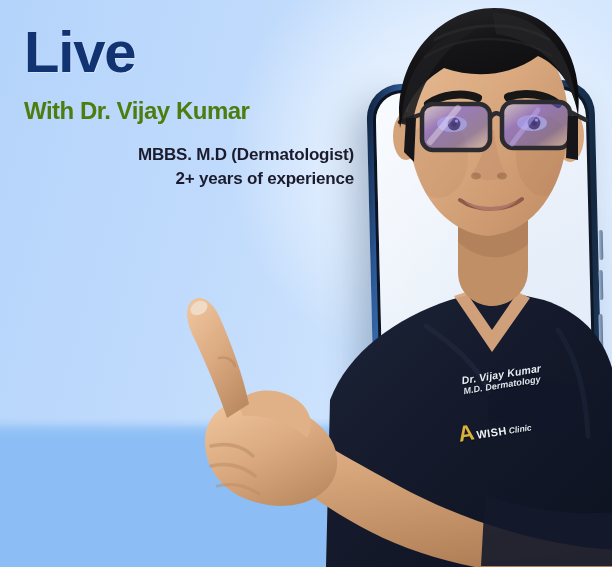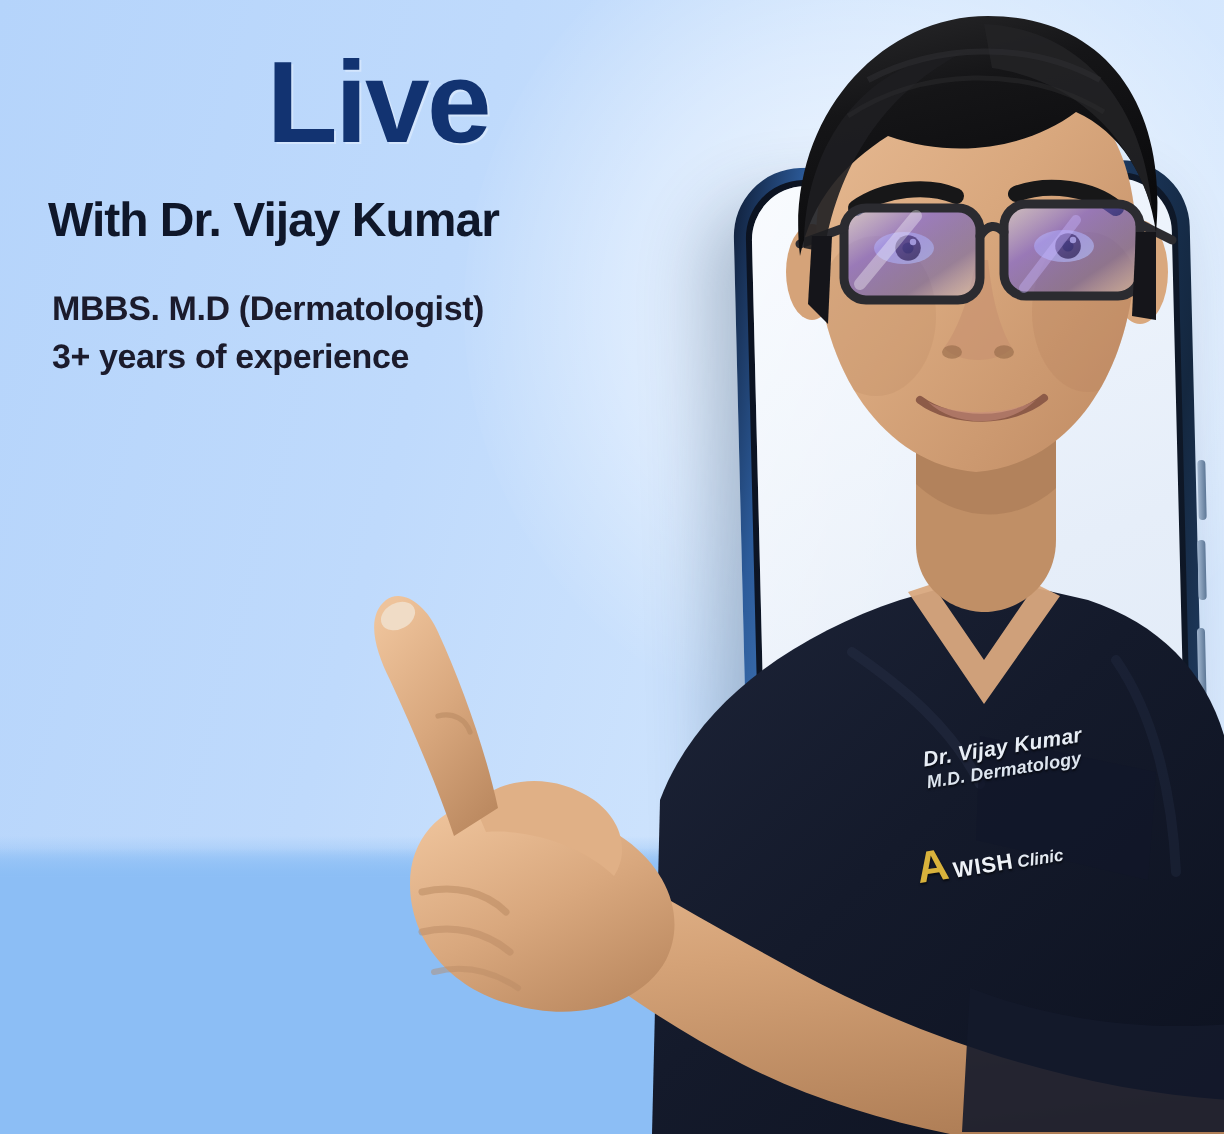--- a/index.html
+++ b/index.html
@@ -58,41 +58,40 @@
     z-index: 40;
   }
   .headline {
     margin: 0;
     font-size: 58px;
     line-height: 0.97;
     font-weight: 700;
     letter-spacing: -1.2px;
     color: #123371;
     text-shadow: 1px 1px 0 rgba(255,255,255,0.35);
-    text-align: center;
   }
   .headline .l2 { display: block; letter-spacing: -1.8px; }
 
   .subhead {
     margin: 17px 0 0 0;
     font-size: 24px;
     font-weight: 700;
     letter-spacing: -0.5px;
-    color: #0f172a;
+    color: #4d7c0f;
   }
 
   .creds {
     margin: 18px 0 0 2px;
     font-size: 17px;
     line-height: 1.42;
     font-weight: 600;
     letter-spacing: -0.2px;
     color: #1b1b2c;
   }
-  .creds div { white-space: nowrap; }
+  .creds div { white-space: nowrap; text-align: right; }
 
   
   .phone-stage {
     position: absolute;
     left: 372px;
     top: 82px;
     width: 228px;
     height: 485px;
     z-index: 10;
   }
@@ -419,17 +418,17 @@
     <span class="clinic-sub">Clinic</span>
   </div>
 
   <div class="copy">
     <h1 class="headline">
       <span class="l1">Live</span>
     </h1>
     <p class="subhead">With Dr. Vijay Kumar</p>
     <div class="creds">
       <div>MBBS. M.D (Dermatologist)</div>
-      <div>3+ years of experience</div>
+      <div>2+ years of experience</div>
     </div>
   </div>
 
 </div>
 
 </body></html>

